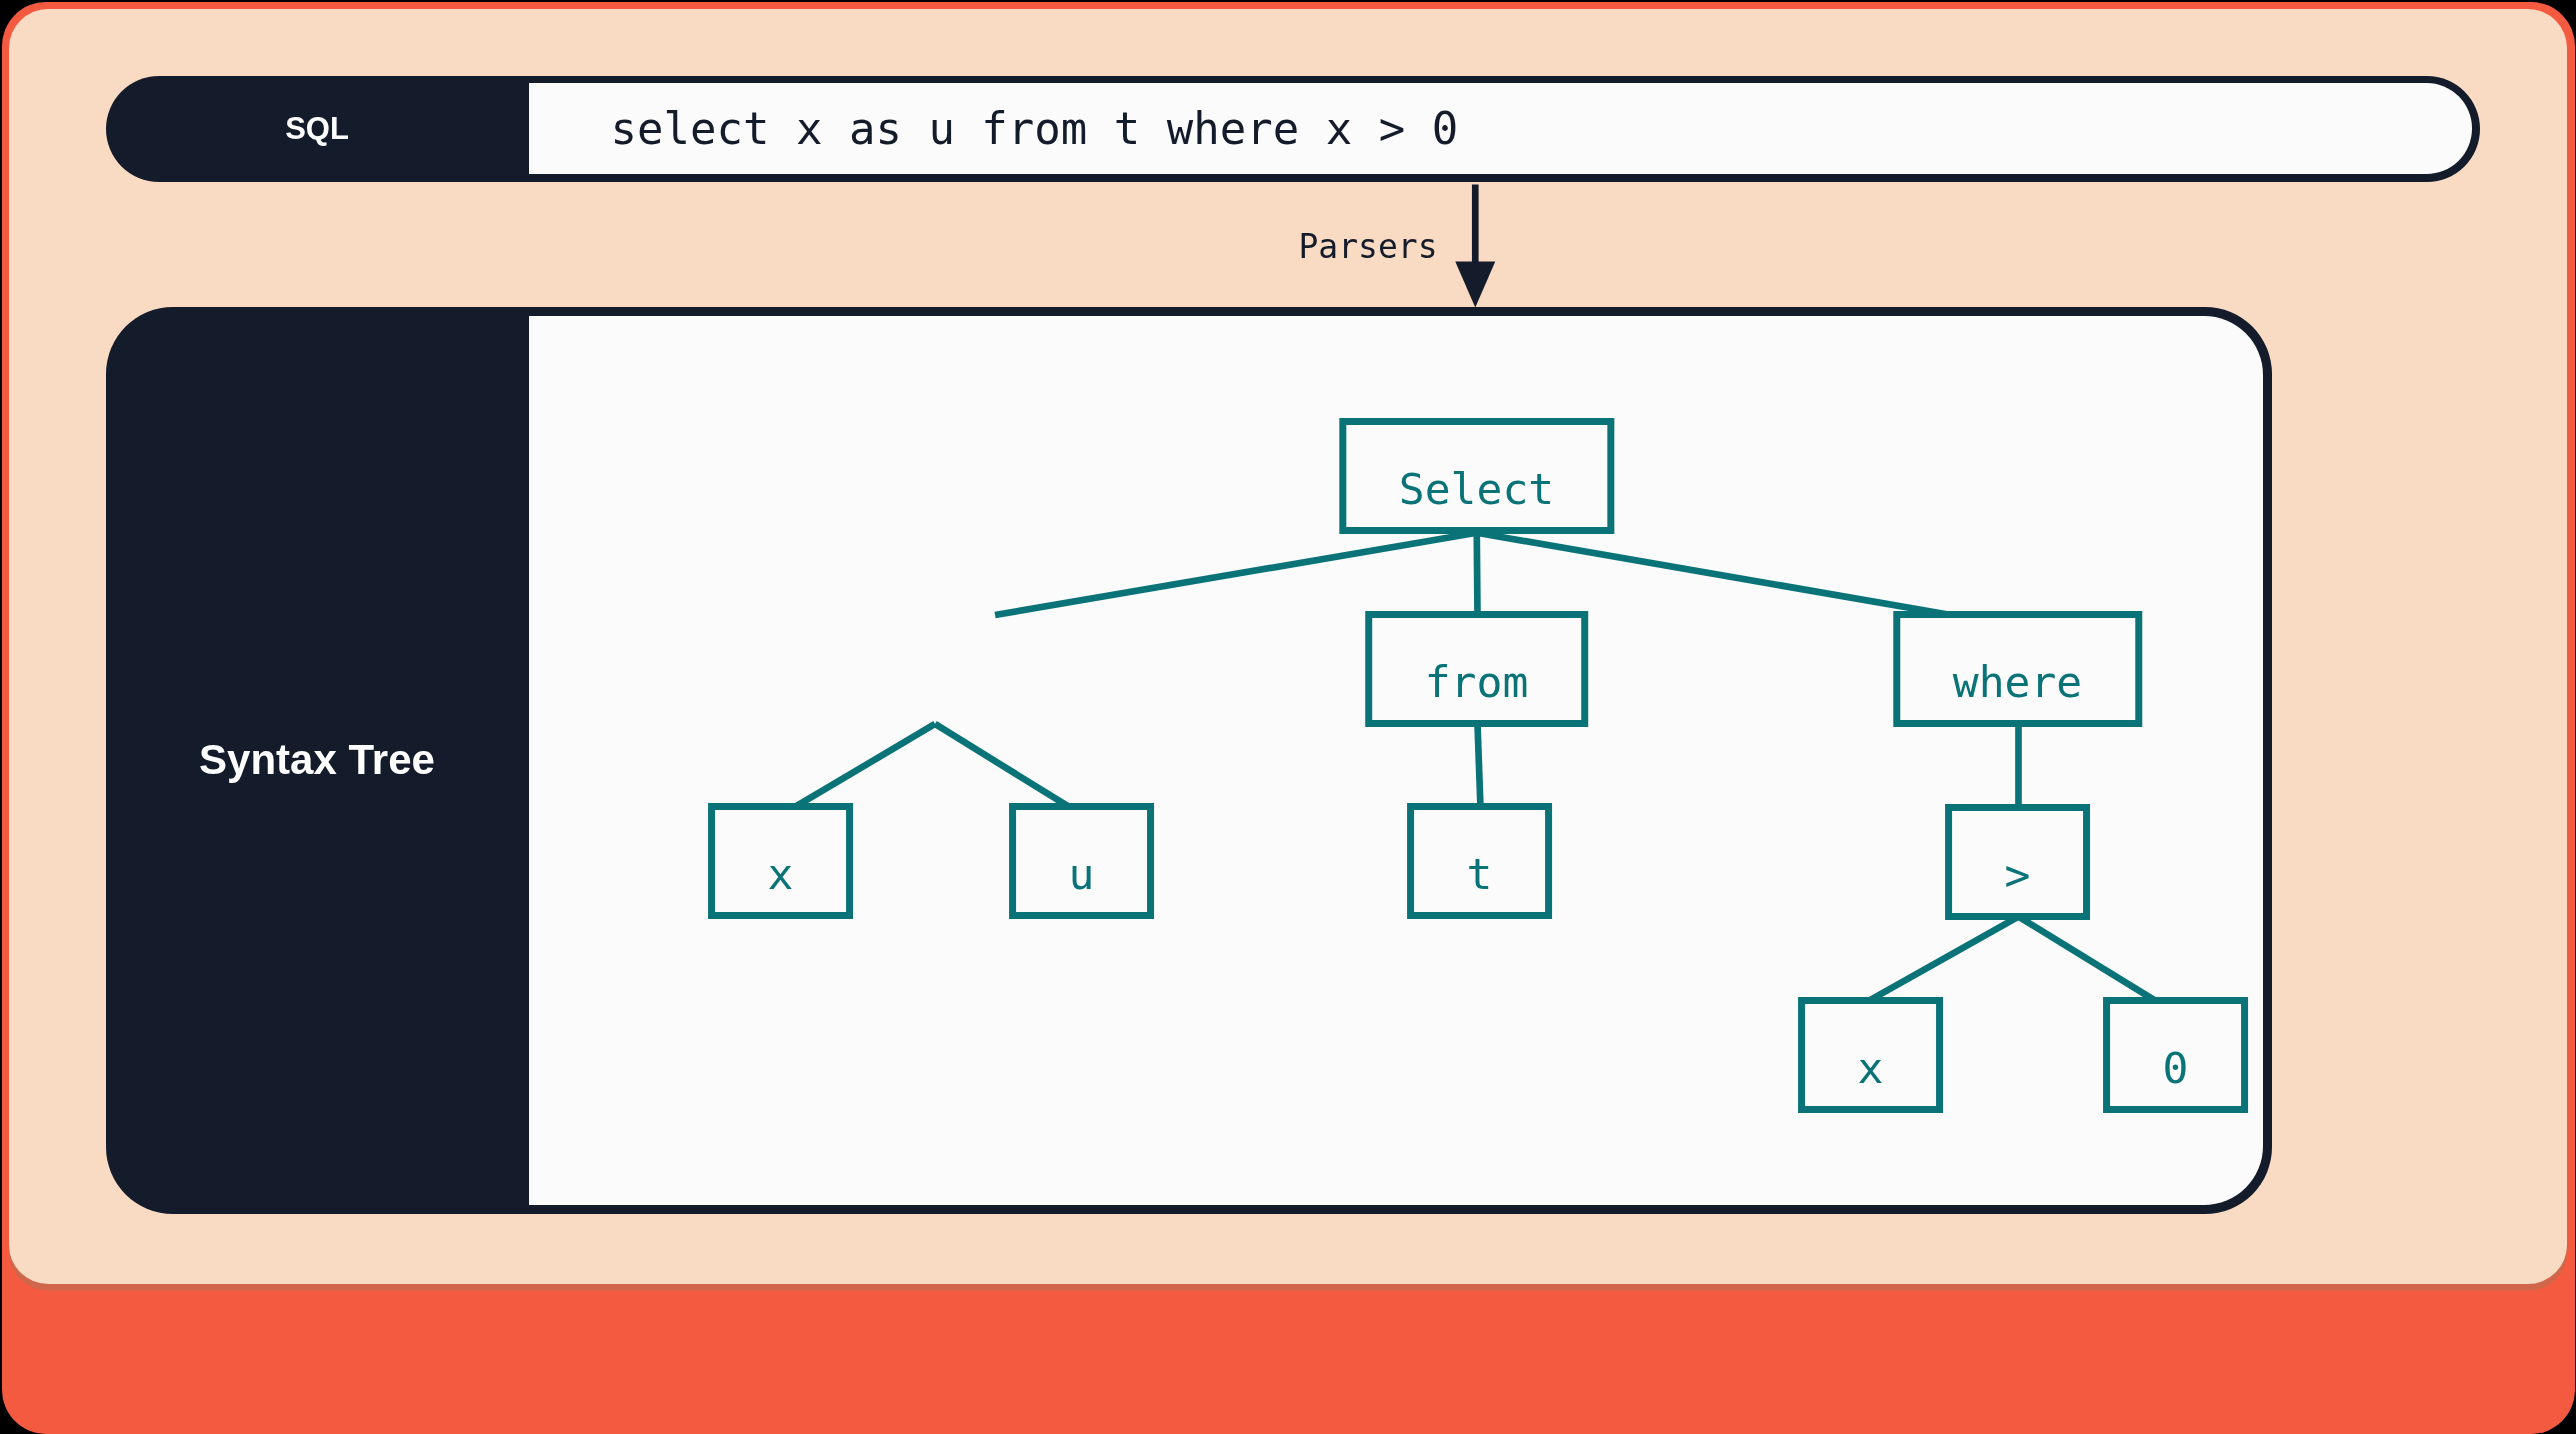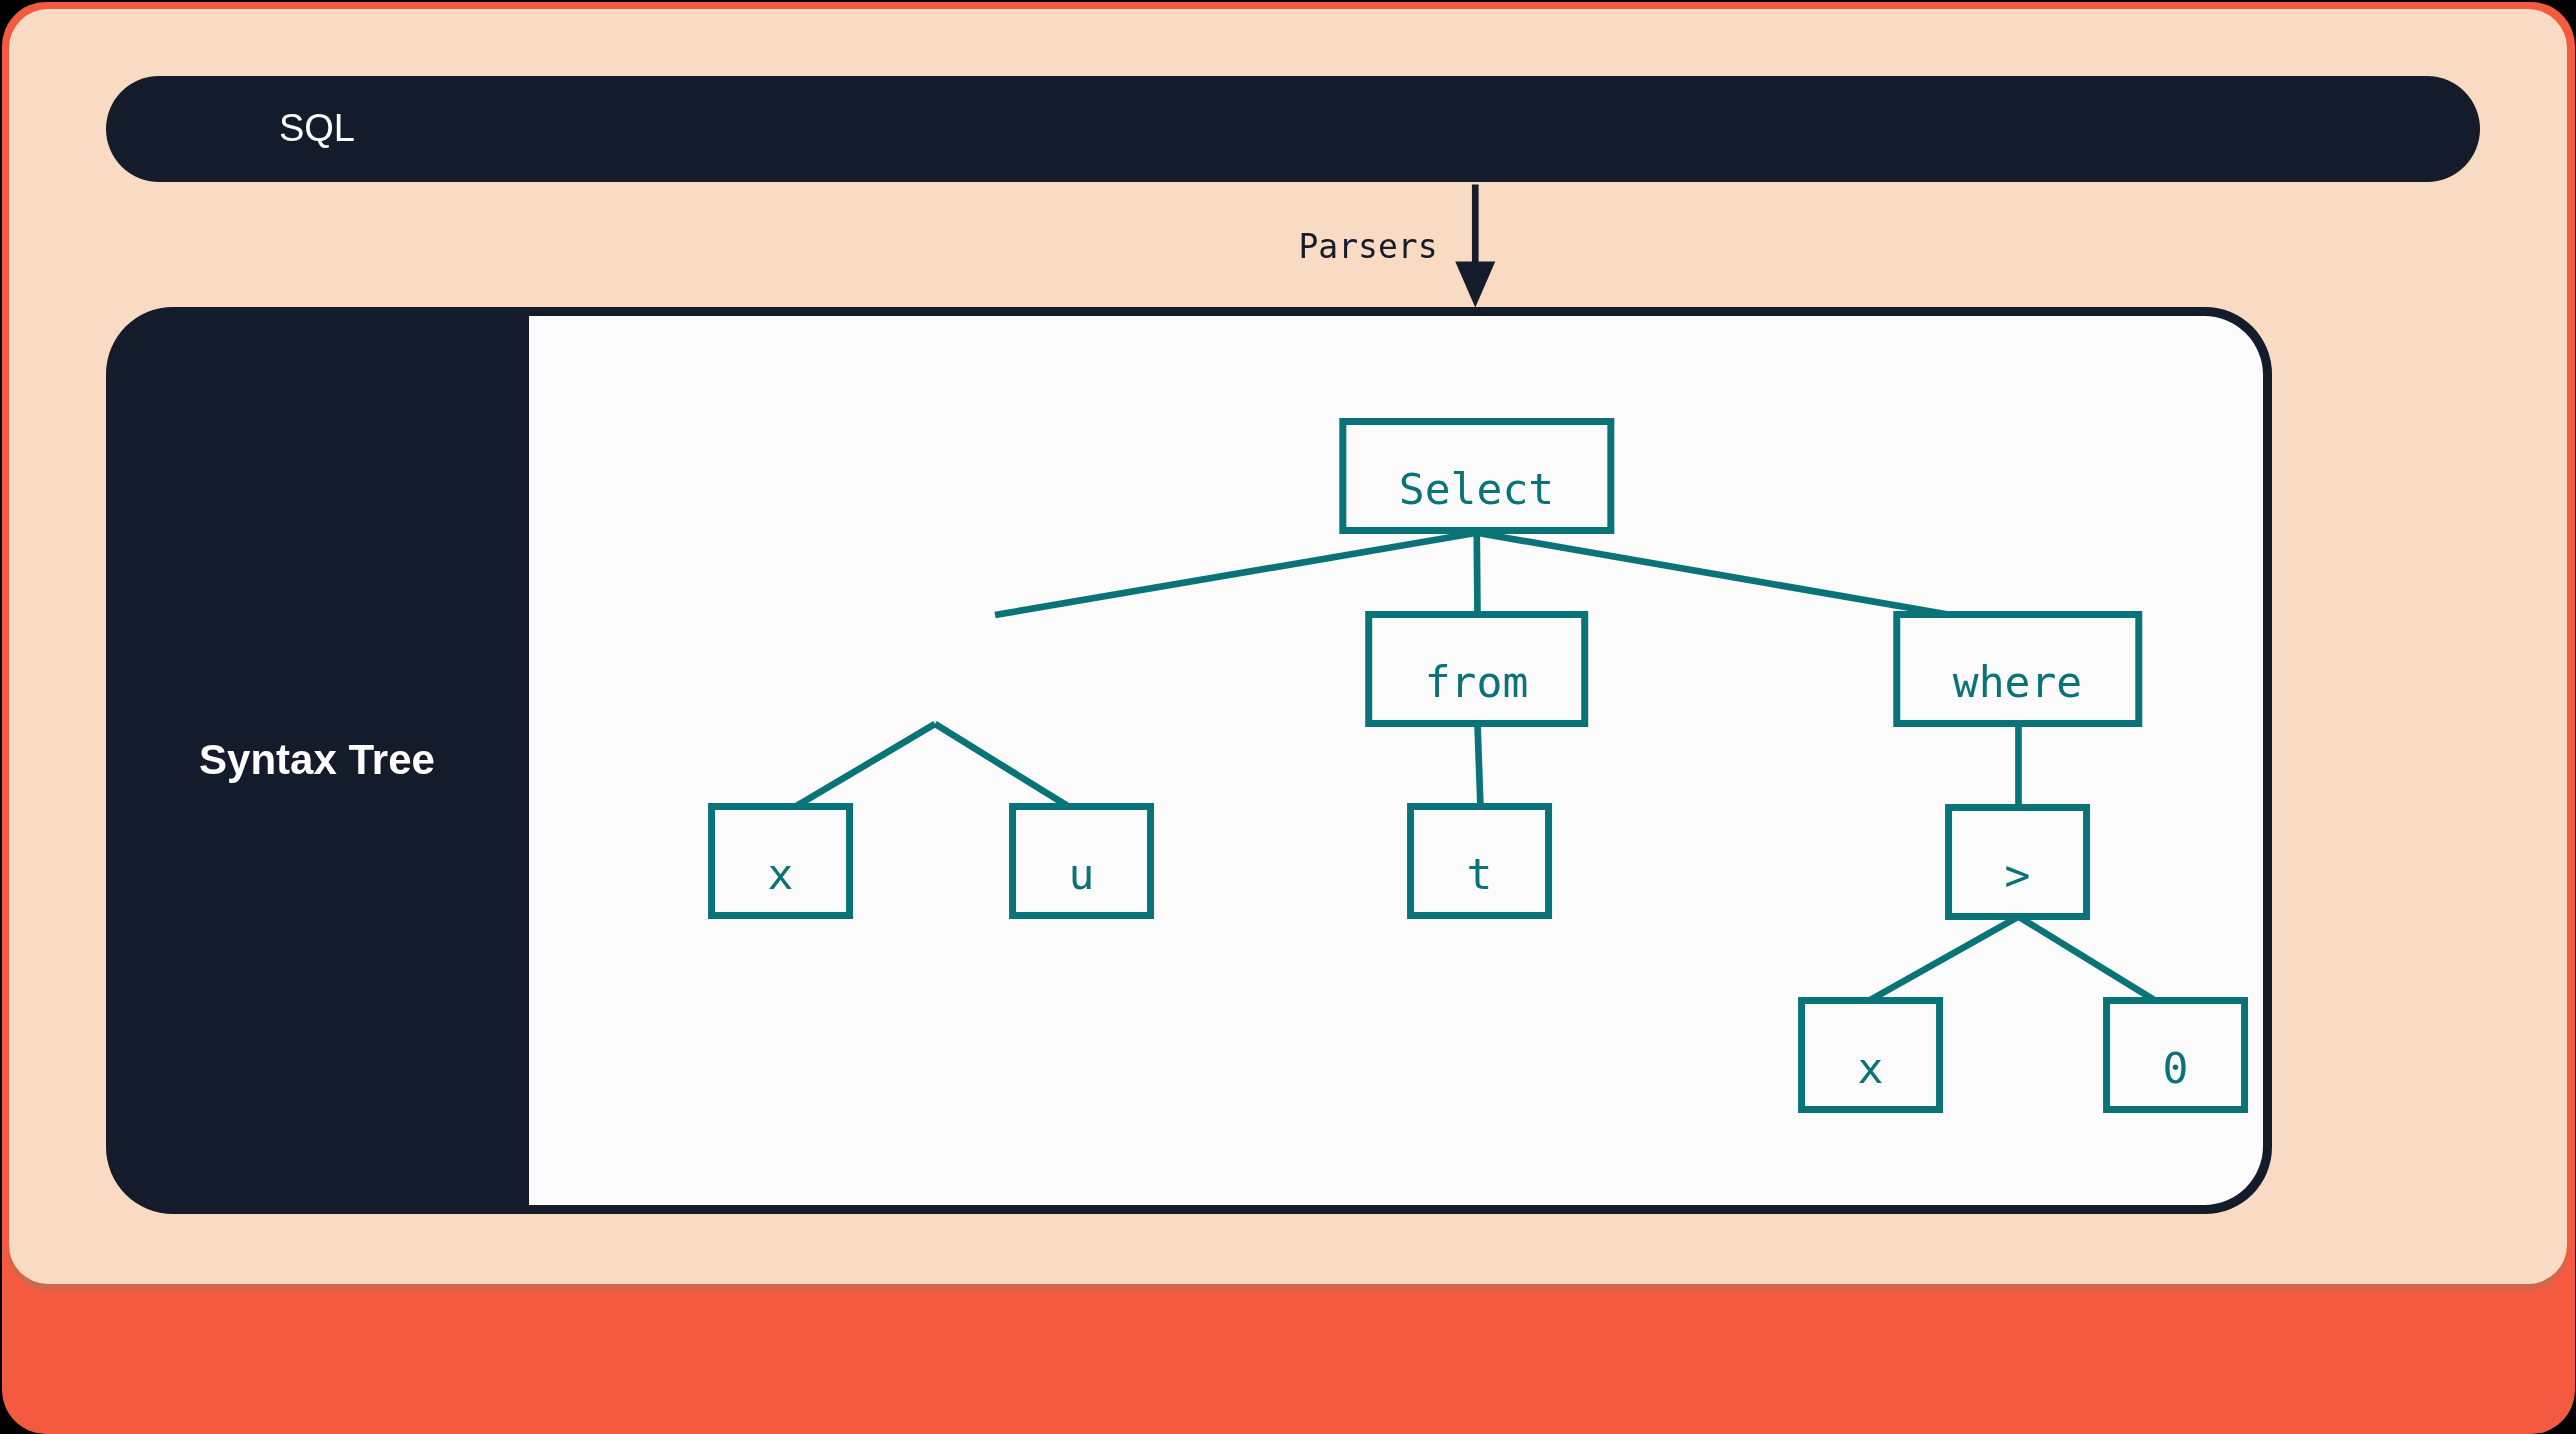--- a/index.html
+++ b/index.html
@@ -25,21 +25,21 @@
     box-shadow:0 6.7px 0 0 #d0664a;
   }
   
   .sql-pill{
     position:absolute; left:104px; top:74px; width:2374px; height:106px;
     background:#141b2a; border-radius:53px;
   }
   .sql-pill .label-zone{
     position:absolute; left:0; top:0; width:423px; height:106px;
     display:flex; align-items:center; justify-content:center;
-    color:#fff; font-size:38px; font-weight:normal;
+    color:#fff; font-size:31px; font-weight:bold;
   }
   .sql-pill .query-zone{
     position:absolute; left:423px; top:7.4px; right:7.4px; bottom:7.4px;
     background:#fbfbfb; border-radius:0 46px 46px 0;
     display:flex; align-items:center;
     padding-left:82px;
     font-family:"DejaVu Sans Mono", monospace;
     font-size:44px; color:#141b2a; white-space:pre;
   }
   
@@ -96,20 +96,21 @@
 </style>
 </head>
 <body>
 
 <div id="canvas">
   <div class="frame">
     <div class="sheet"></div>
 
     <div class="sql-pill">
       <div class="label-zone">SQL</div>
+      <div class="query-zone">select x as u from t where x &gt; 0</div>
     </div>
 
     <div class="parser-label">Parsers</div>
     <svg class="arrow-svg" width="2576" height="1435" viewBox="0 0 3476 1936">
       <line x1="1988" y1="246" x2="1988" y2="356" stroke="#141b2a" stroke-width="9"></line>
       <polygon points="1961,350 2015,350 1988,412" fill="#141b2a"></polygon>
     </svg>
 
     <div class="tree-box">
       <div class="label-zone">Syntax Tree</div>

